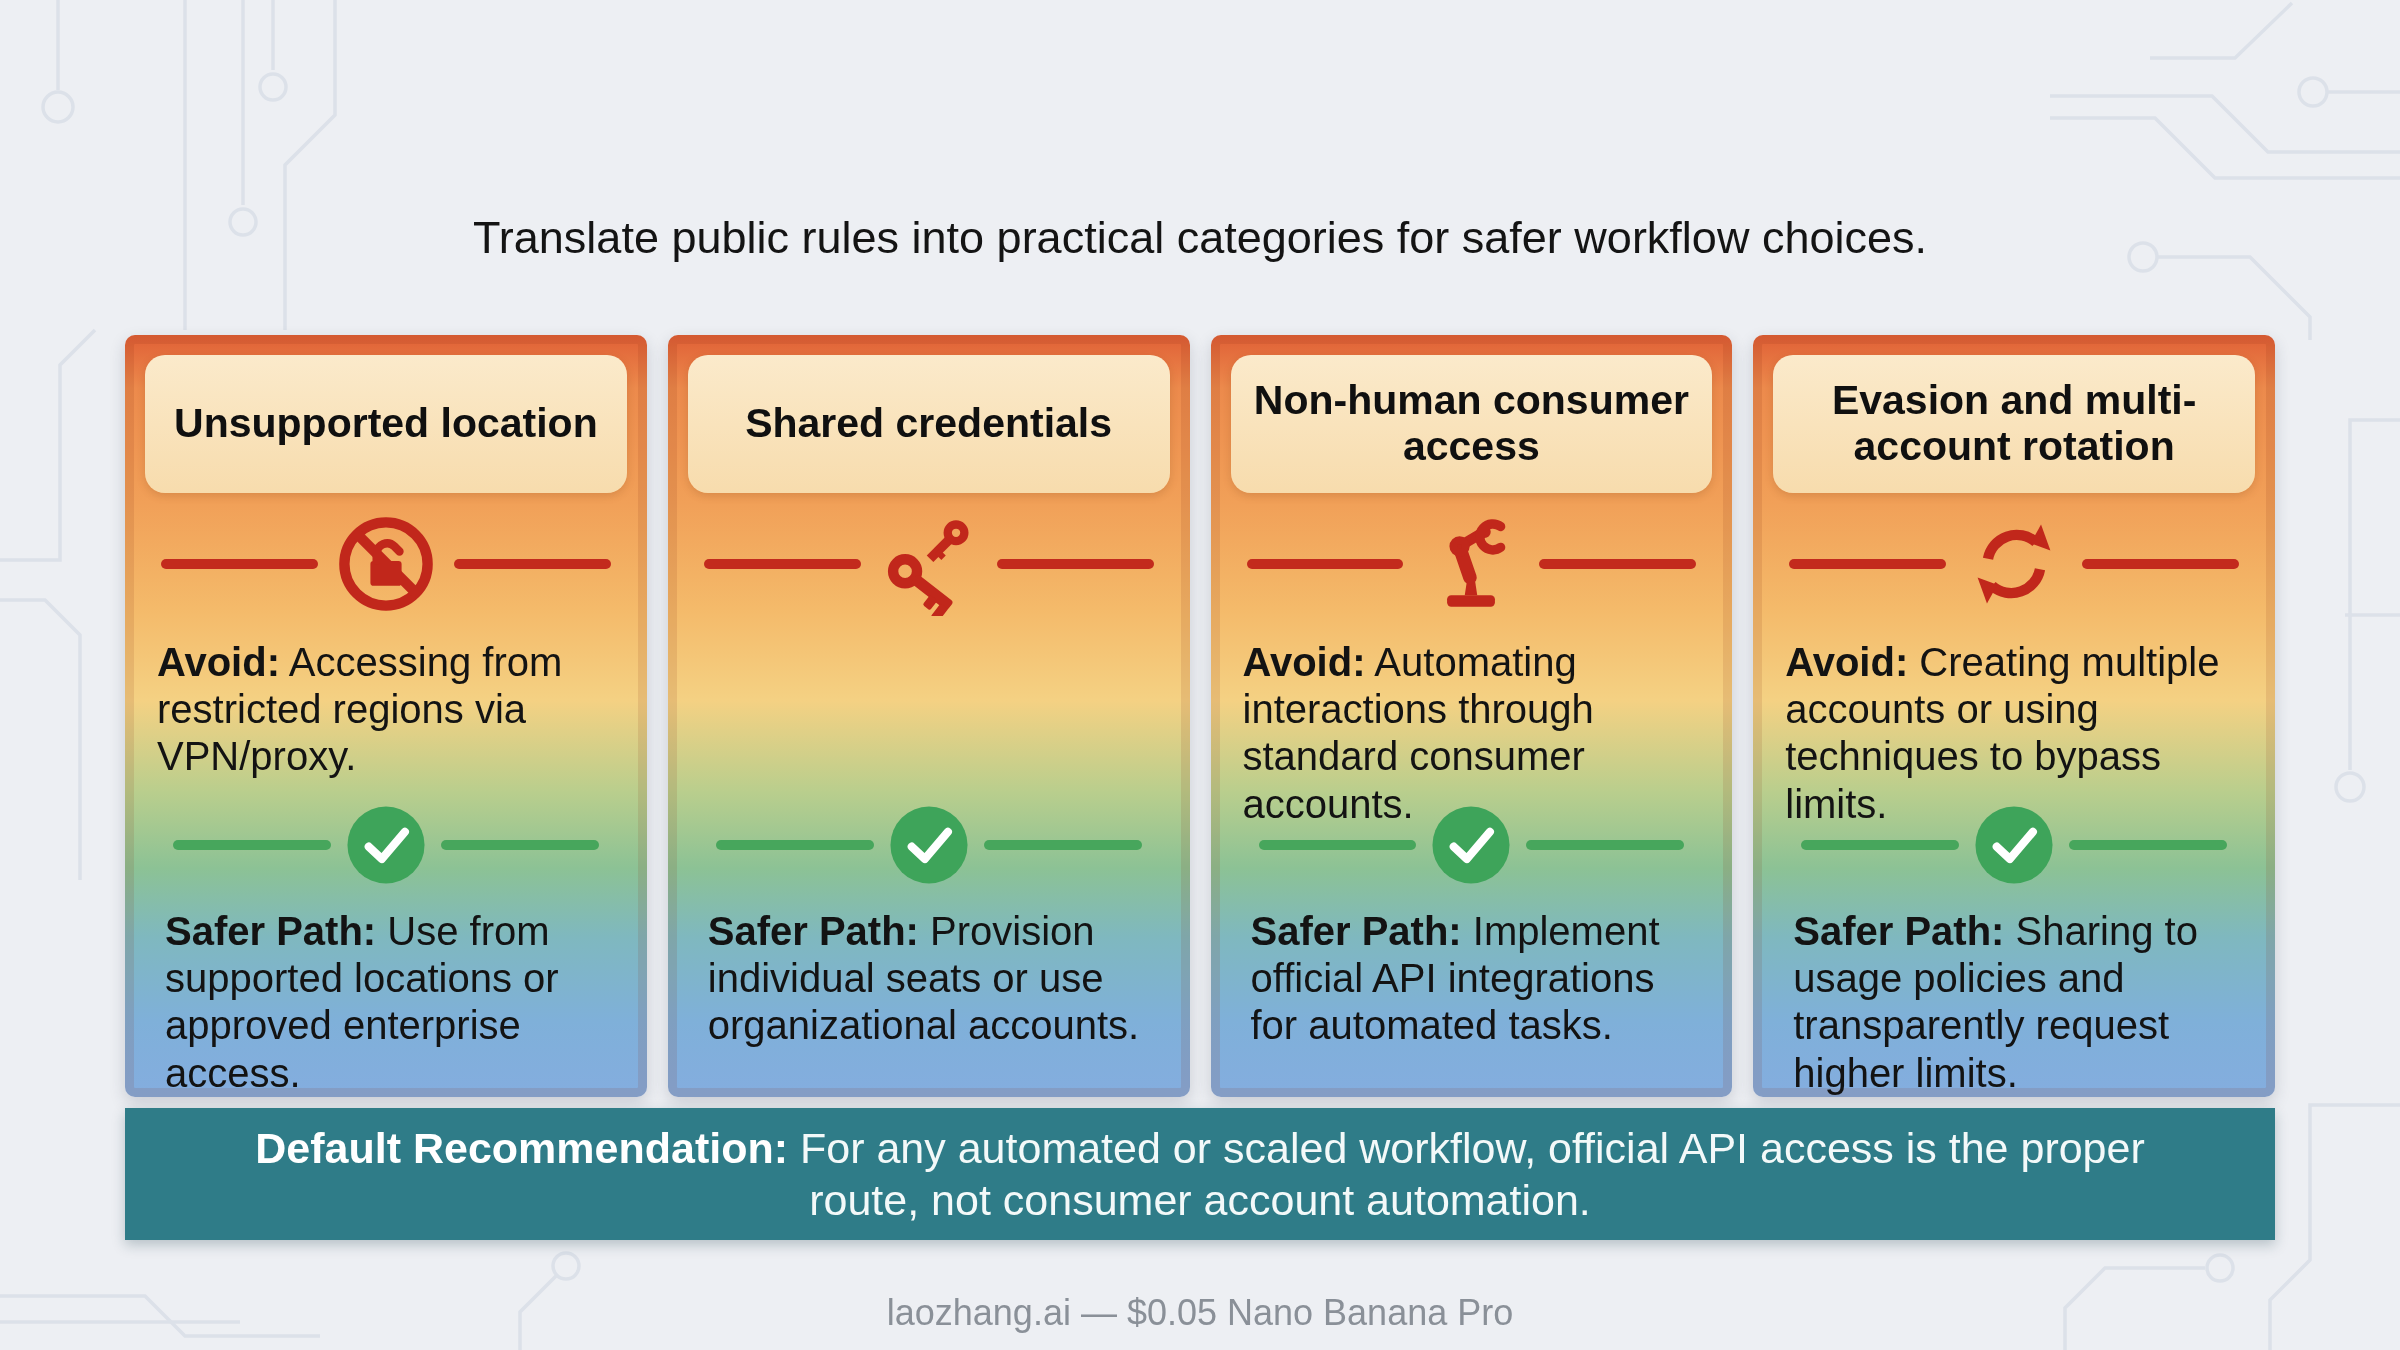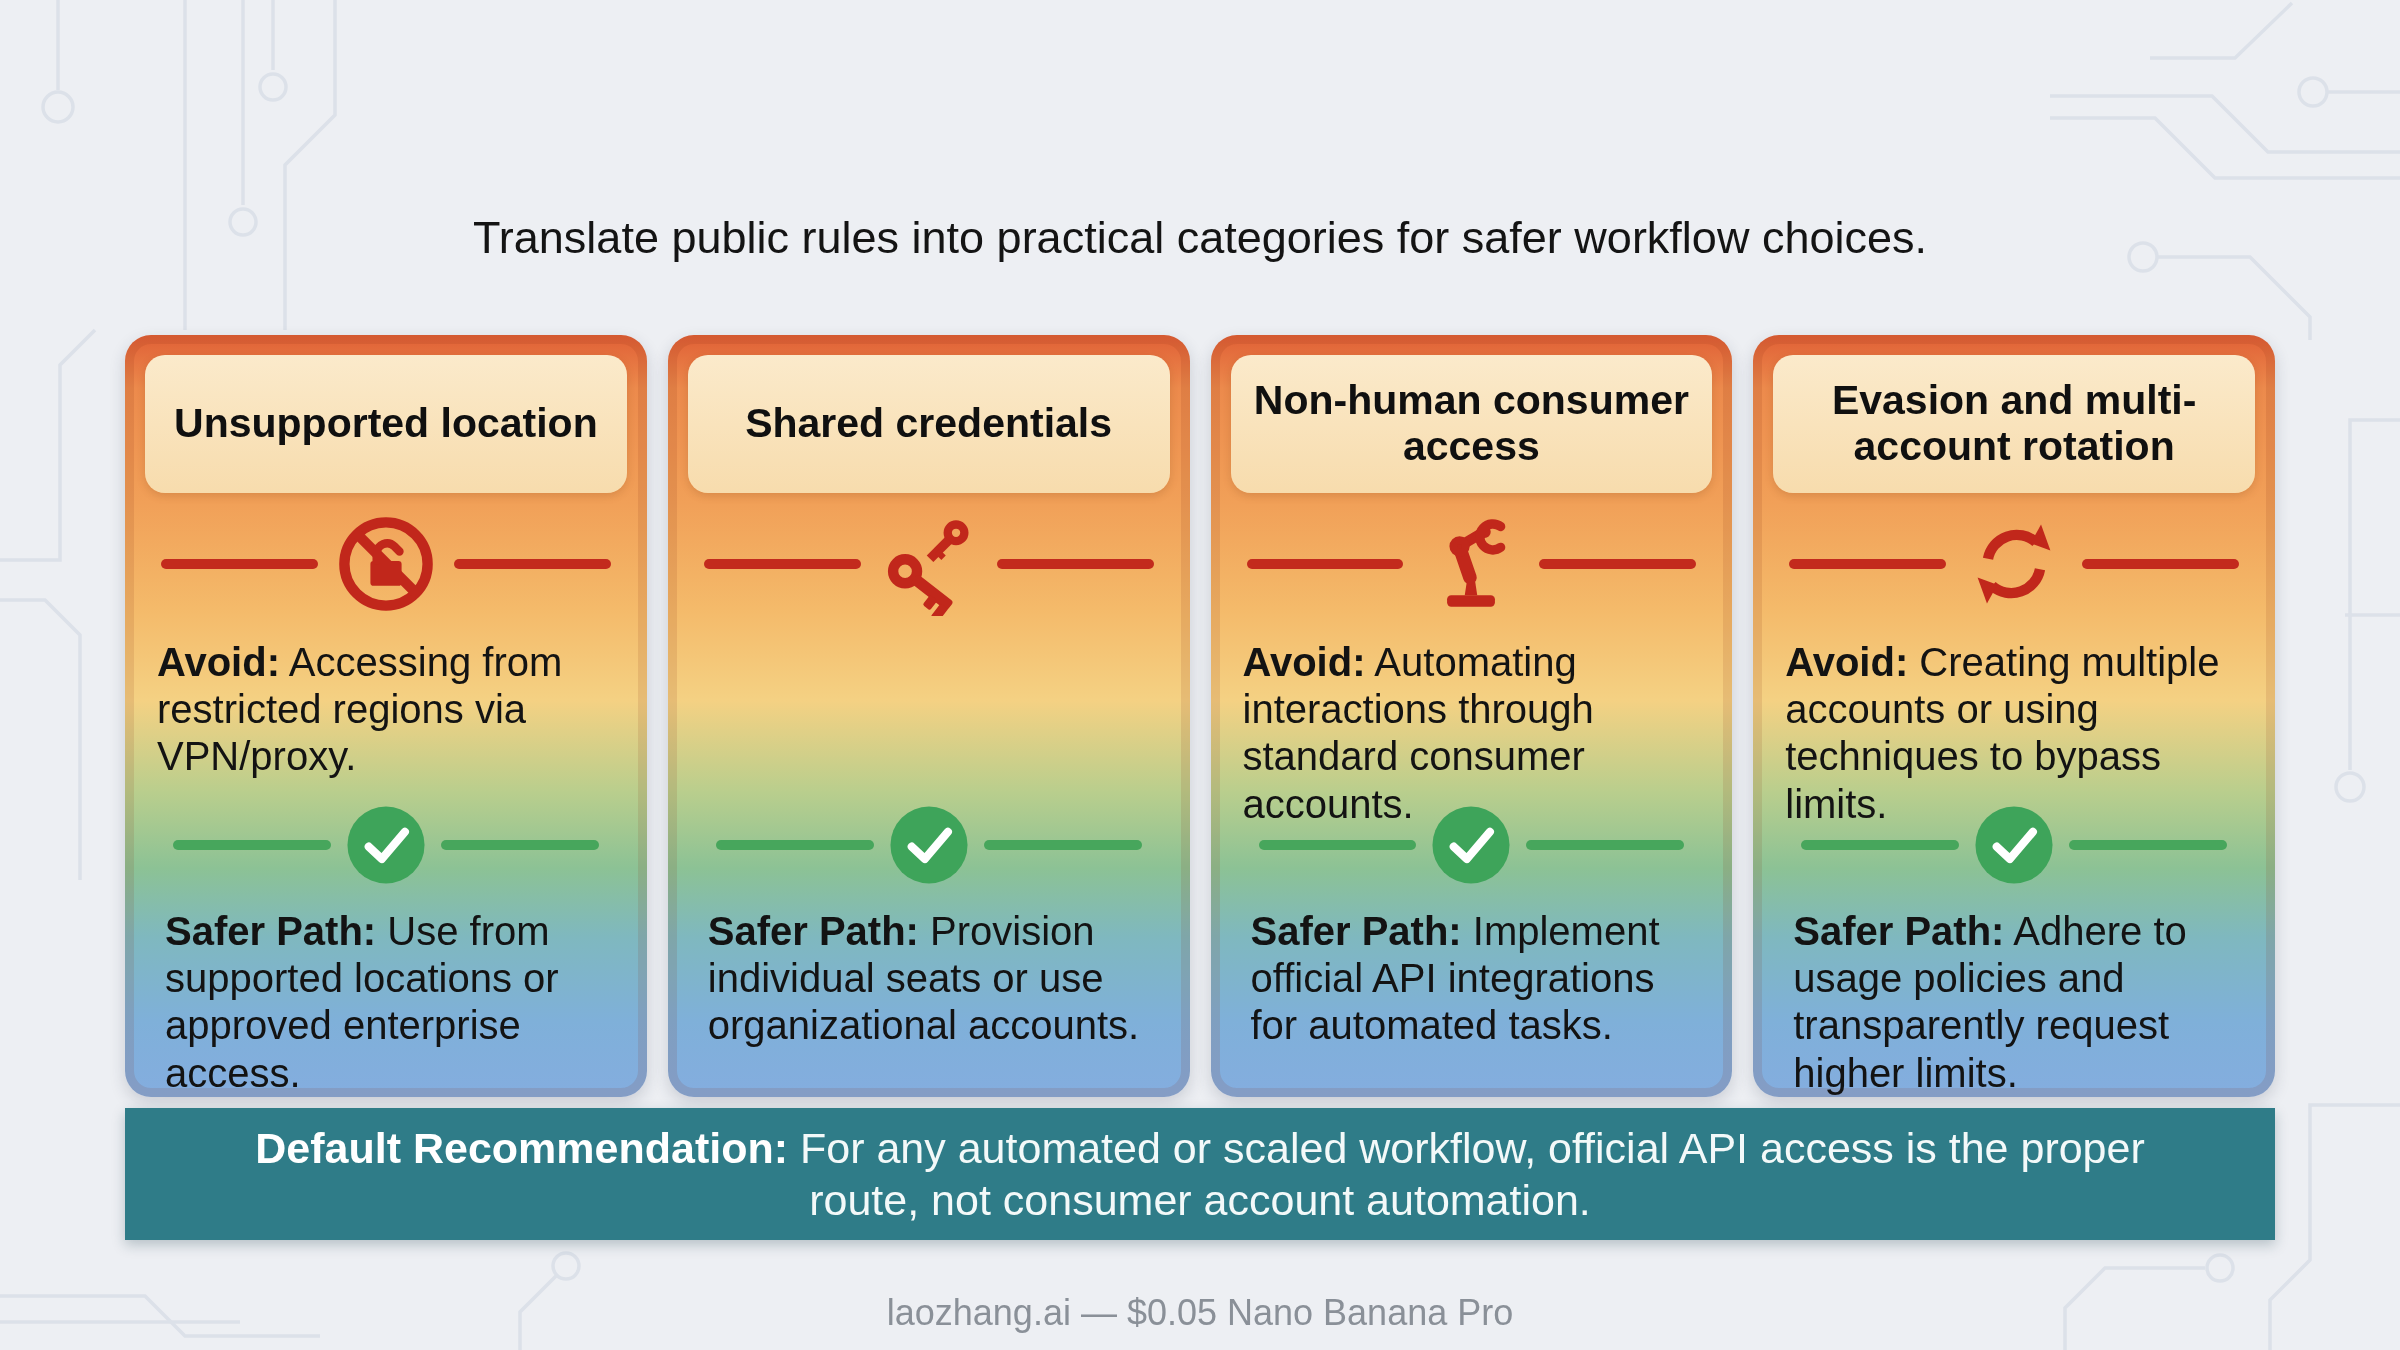--- a/index.html
+++ b/index.html
@@ -17,21 +17,21 @@
   }
   .page-subtitle {
     position: absolute; top: 212px; left: 0; right: 0;
     text-align: center; font-size: 45px; font-weight: 400; color: #141414; margin: 0;
   }
   .cards-row {
     position: absolute; left: 125px; top: 335px; width: 2150px; height: 762px;
     display: flex; gap: 21px;
   }
   .card {
-    position: relative; flex: 1; border-radius: 26px; padding: 20px;
+    position: relative; flex: 1; border-radius: 10px; padding: 20px;
     box-sizing: border-box;
     background: linear-gradient(180deg,
       #e06036 0%, #ec8a4c 7%, #f1a058 22%, #f4ba6a 36%, #f4d183 48%,
       #b9ce8d 60%, #8cc295 70%, #7fb8bf 79%, #7fb0d9 90%, #84addf 100%);
     box-shadow: 0 6px 16px rgba(40,50,70,0.18), inset 0 0 0 9px rgba(130,45,20,0.12);
   }
   .chip {
     height: 138px; border-radius: 20px; padding: 0 10px;
     background: linear-gradient(180deg, #fbeacb, #f7dcad);
     display: flex; align-items: center; justify-content: center; text-align: center;
@@ -227,21 +227,21 @@
         <span class="line"></span>
         <span class="check-box">
           <svg viewBox="0 0 100 100">
             <circle cx="50" cy="50" r="47" fill="#3ea45a"></circle>
             <path d="M29 52 L45 67 L73 34" stroke="#ffffff" stroke-width="10" fill="none" stroke-linecap="round" stroke-linejoin="round"></path>
           </svg>
         </span>
         <span class="line"></span>
       </div>
       <p class="body-text safer-text">
-        <b>Safer Path:</b><span> Adhere to usage policies and transparently request higher limits.</span>
+        <b>Safer Path:</b><span> Sharing to usage policies and transparently request higher limits.</span>
       </p>
     </article>
 
   </div>
 
   <div class="recommendation">
     <p style="margin:0">
       <b>Default Recommendation:</b><span> For any automated or scaled workflow, official API access is the proper route, not consumer account automation.</span>
     </p>
   </div>

